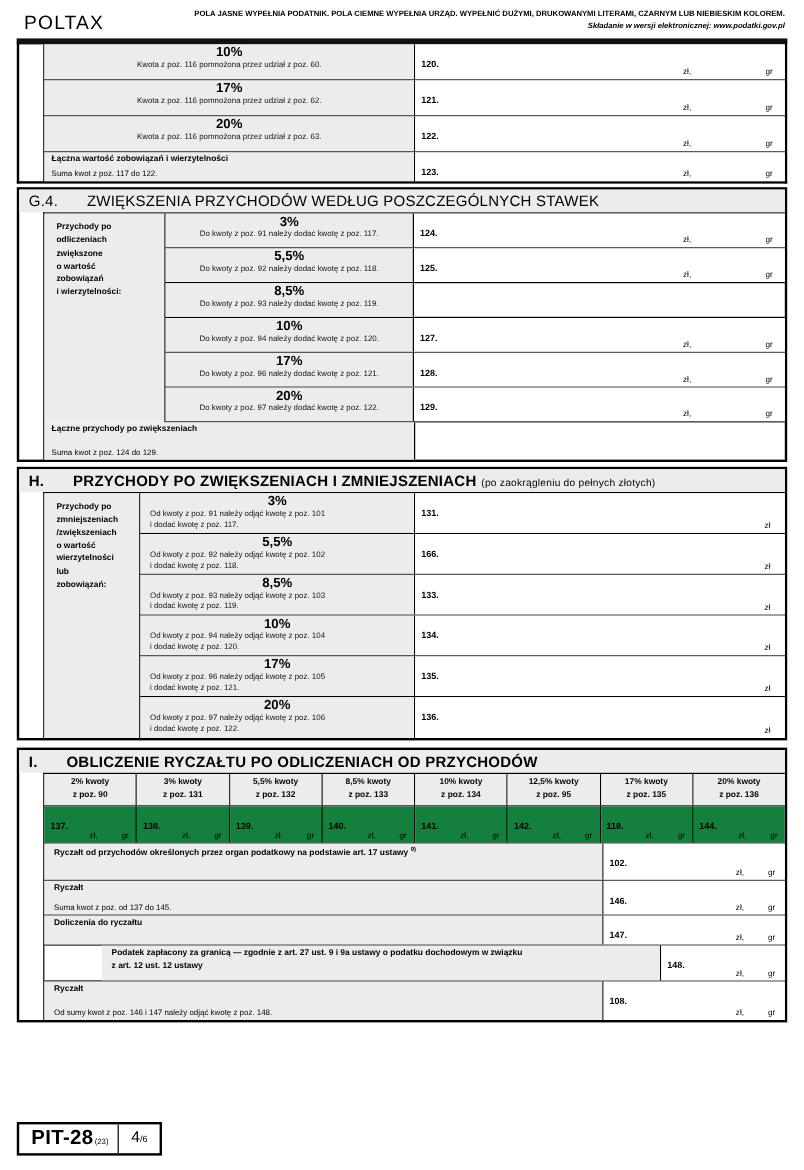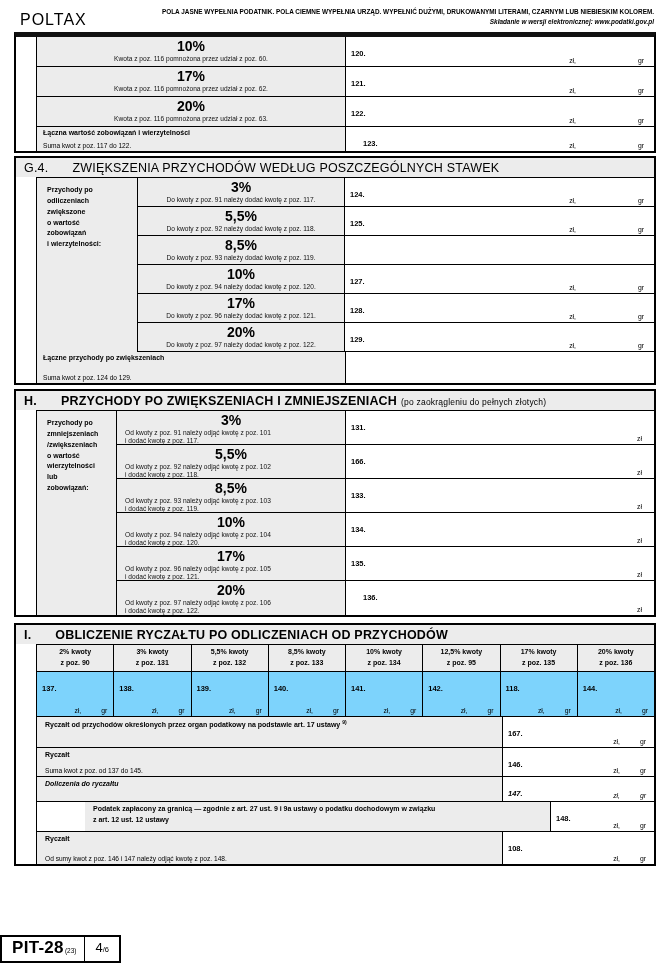--- a/index.html
+++ b/index.html
@@ -14,23 +14,23 @@
   .sec-g3{border-top:5px solid #111;}
   .sec-g4{margin-bottom:4px;}
   .sec-h{margin-bottom:6px;}
   .sec-title{background:#ececec;font-size:12.5px;padding:3px 8px 2px 8px;letter-spacing:0.2px;}
   .sec-title .tid{margin-right:24px;}
   .sec-title.bold{font-weight:bold;}
   .sec-title .note{font-weight:normal;font-size:8.5px;margin-left:4px;}
   .itable{margin-left:20px;border-left:1.5px solid #000;border-top:1.5px solid #000;}
   .sec-g3 .itable{border-top:0;}
   .row{display:flex;border-bottom:1.5px solid #000;}
-  .row.last{border-bottom:0;gap:12px;}
+  .row.last{border-bottom:0;}
   .lbl{width:309px;background:#ececec;border-right:1.5px solid #000;text-align:center;padding-top:1px;}
-  .rate{font-weight:bold;font-size:14px;line-height:1.2;}
+  .rate{font-weight:bold;font-size:11px;line-height:1.2;}
   .desc{font-size:6.6px;color:#111;line-height:1.3;}
   .fld{flex:1;position:relative;background:#fff;}
   .num{position:absolute;top:12px;left:5px;font-weight:bold;font-size:7.5px;}
   .zl{position:absolute;bottom:2px;right:78px;font-size:6.8px;}
   .gr{position:absolute;bottom:2px;right:10px;font-size:6.8px;}
   .zl.only{right:12px;}
   .h30{height:30px;}.h29{height:29px;}.h24{height:24px;}.h34{height:34px;}
   .tlbl{width:309px;background:#ececec;border-right:1.5px solid #000;padding:2px 4px 2px 6px;display:flex;flex-direction:column;justify-content:space-between;text-align:left;}
   .ttitle{font-weight:bold;font-size:7px;}
   .tdesc{font-size:6.6px;}
@@ -39,34 +39,34 @@
   .sec-g4 .grp{width:101px;}
   .sec-h .grp{width:80px;}
   .grows{flex:1;}
   .sec-g4 .grows .lbl{width:207px;}
   .sec-h .grows .lbl{width:229px;}
   .sec-h .desc{text-align:left;padding-left:8px;white-space:pre-line;line-height:1.3;}
   .cols{display:flex;border-bottom:1.5px solid #000;}
   .col-h{flex:1;background:#ececec;border-right:1.5px solid #000;text-align:center;font-weight:bold;font-size:7px;padding:3px 0 2px;min-height:26px;}
   .col-h:last-child{border-right:0;}
   .col-h .l2{margin-top:4px;}
-  .col-v{flex:1;position:relative;background:#7dd3fc;border-right:1.5px solid #000;height:44px;}
+  .col-v{flex:1;position:relative;background:#15803d;border-right:1.5px solid #000;height:30px;}
   .col-v:last-child{border-right:0;}
   .col-v .zl{right:32px;}
   .col-v .gr{right:6px;}
   .irow{display:flex;border-bottom:1.5px solid #000;}
   .irow.last{border-bottom:0;}
   .ilbl{width:466px;background:#ececec;border-right:1.5px solid #000;padding:2px 8px 2px 8px;display:flex;flex-direction:column;justify-content:space-between;}
   .ititle{font-weight:bold;font-size:7px;line-height:1.5;white-space:pre-line;}
   .ititle sup{font-size:5px;font-weight:bold;}
   .idesc{font-size:6.6px;}
   .irow .zl{right:34px;}
   .irow .gr{right:8px;}
-  .ih31{height:31px;}.ih29{height:29px;}.ih25{height:25px;font-style:italic;}.ih30{height:30px;padding-left:48px;}.ih32{height:32px;}
-  .footer{position:absolute;left:0;bottom:12px;display:flex;border:2px solid #000;background:#fff;}
+  .ih31{height:31px;}.ih29{height:29px;}.ih25{height:25px;}.ih30{height:30px;padding-left:48px;}.ih32{height:32px;}
+  .footer{position:absolute;left:14px;bottom:12px;display:flex;border:2px solid #000;background:#fff;}
   .fcell1{padding:1px 8px 3px 10px;border-right:1.5px solid #000;display:flex;align-items:baseline;}
   .fcell2{padding:3px 10px 3px 10px;display:flex;align-items:baseline;}
   .fcode{font-weight:bold;font-size:17px;letter-spacing:0.3px;}
   .fver{font-size:6.5px;margin-left:1px;}
   .fpage{font-size:13px;}
   .fof{font-size:7.5px;}
 </style>
 </head>
 <body>
 
@@ -380,21 +380,21 @@
               <span class="num">144.</span>
               <span class="zl">zł,</span>
               <span class="gr">gr</span>
             </div>
         </div>
         <div class="irow ih31">
           <div class="ilbl">
             <div class="ititle"><span>Ryczałt od przychodów określonych przez organ podatkowy na podstawie art. 17 ustawy</span> <sup>9)</sup></div>
           </div>
           <div class="fld">
-            <span class="num">167.</span>
+            <span class="num">102.</span>
             <span class="zl">zł,</span>
             <span class="gr">gr</span>
           </div>
         </div>
         <div class="irow ih29">
           <div class="ilbl">
             <div class="ititle">Ryczałt</div>
             <div class="idesc">Suma kwot z poz. od 137 do 145.</div>
           </div>
           <div class="fld">

